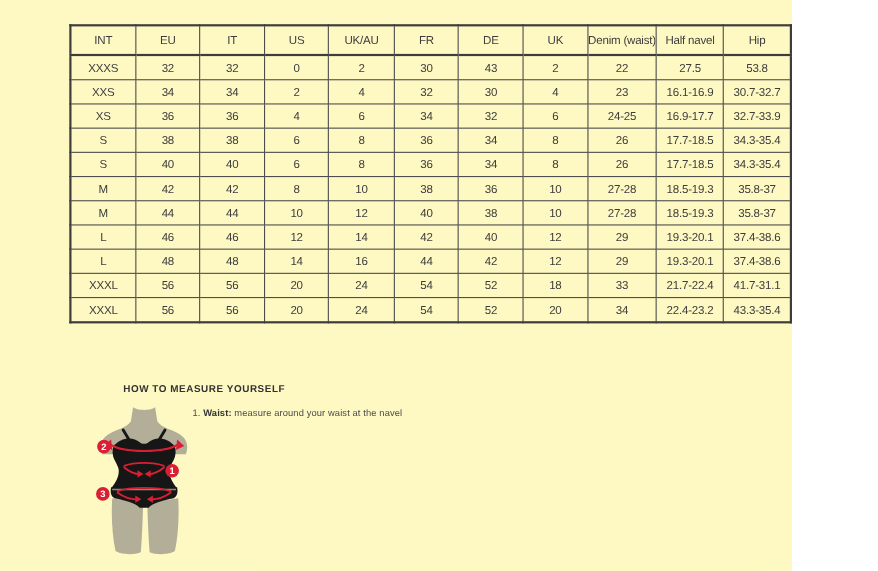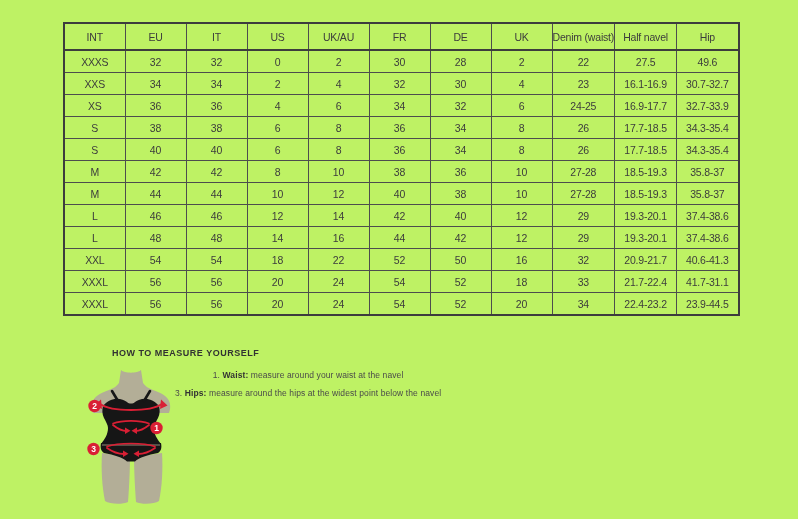--- a/index.html
+++ b/index.html
@@ -1,17 +1,17 @@
 <!DOCTYPE html>
 <html><head>
 <meta charset="utf-8">
 <style>
   html,body{margin:0;padding:0;background:#ffffff;}
   body{width:798px;height:519px;font-family:"Liberation Sans",sans-serif;}
-  .page{position:relative;width:798px;height:519px;background:#bef264;overflow:hidden;}
+  .page{position:relative;width:720px;height:519px;background:#fef9c3;overflow:hidden;}
 
   table.size-table{
     position:absolute;left:63px;top:22px;
     border-collapse:collapse;table-layout:fixed;
     border:2px solid #3d3d3d;
   }
   .size-table col{width:61px;}
   .size-table col.wide{width:62px;}
   .size-table th,.size-table td{
     border:1px solid #4d4d4d;
@@ -68,25 +68,25 @@
         </tr>
       </thead>
     <tbody id="size-table-body">
         <tr>
           <td>XXXS</td>
           <td>32</td>
           <td>32</td>
           <td>0</td>
           <td>2</td>
           <td>30</td>
-          <td>28</td>
+          <td>43</td>
           <td>2</td>
           <td>22</td>
           <td>27.5</td>
-          <td>49.6</td>
+          <td>53.8</td>
         </tr>
         <tr>
           <td>XXS</td>
           <td>34</td>
           <td>34</td>
           <td>2</td>
           <td>4</td>
           <td>32</td>
           <td>30</td>
           <td>4</td>
@@ -177,33 +177,20 @@
           <td>48</td>
           <td>48</td>
           <td>14</td>
           <td>16</td>
           <td>44</td>
           <td>42</td>
           <td>12</td>
           <td>29</td>
           <td>19.3-20.1</td>
           <td>37.4-38.6</td>
-        </tr>
-        <tr>
-          <td>XXL</td>
-          <td>54</td>
-          <td>54</td>
-          <td>18</td>
-          <td>22</td>
-          <td>52</td>
-          <td>50</td>
-          <td>16</td>
-          <td>32</td>
-          <td>20.9-21.7</td>
-          <td>40.6-41.3</td>
         </tr>
         <tr>
           <td>XXXL</td>
           <td>56</td>
           <td>56</td>
           <td>20</td>
           <td>24</td>
           <td>54</td>
           <td>52</td>
           <td>18</td>
@@ -215,21 +202,21 @@
           <td>XXXL</td>
           <td>56</td>
           <td>56</td>
           <td>20</td>
           <td>24</td>
           <td>54</td>
           <td>52</td>
           <td>20</td>
           <td>34</td>
           <td>22.4-23.2</td>
-          <td>23.9-44.5</td>
+          <td>43.3-35.4</td>
         </tr>
       </tbody>
   </table>
 
   <div class="measure-title">HOW TO MEASURE YOURSELF</div>
 
   <div class="figure">
     <svg width="112" height="142" viewBox="0 0 112 142" xmlns="http://www.w3.org/2000/svg">
 
       <g fill="#b3ae97">
@@ -284,16 +271,15 @@
         <g>
           <circle cx="9.5" cy="80" r="6.2" fill="#d91f34"></circle>
           <text x="9.5" y="83" text-anchor="middle" font-size="8.5" font-weight="bold" fill="#ffffff" font-family="Liberation Sans, sans-serif">3</text>
         </g>
       </g>
     </svg>
   </div>
 
   <ol id="measure-list" class="measure-list">
       <li><span>1. </span><b>Waist:</b><span> measure around your waist at the navel</span></li>
-      <li><span>3. </span><b>Hips:</b><span> measure around the hips at the widest point below the navel</span></li>
     </ol>
 
 </div>
 
 </body></html>

